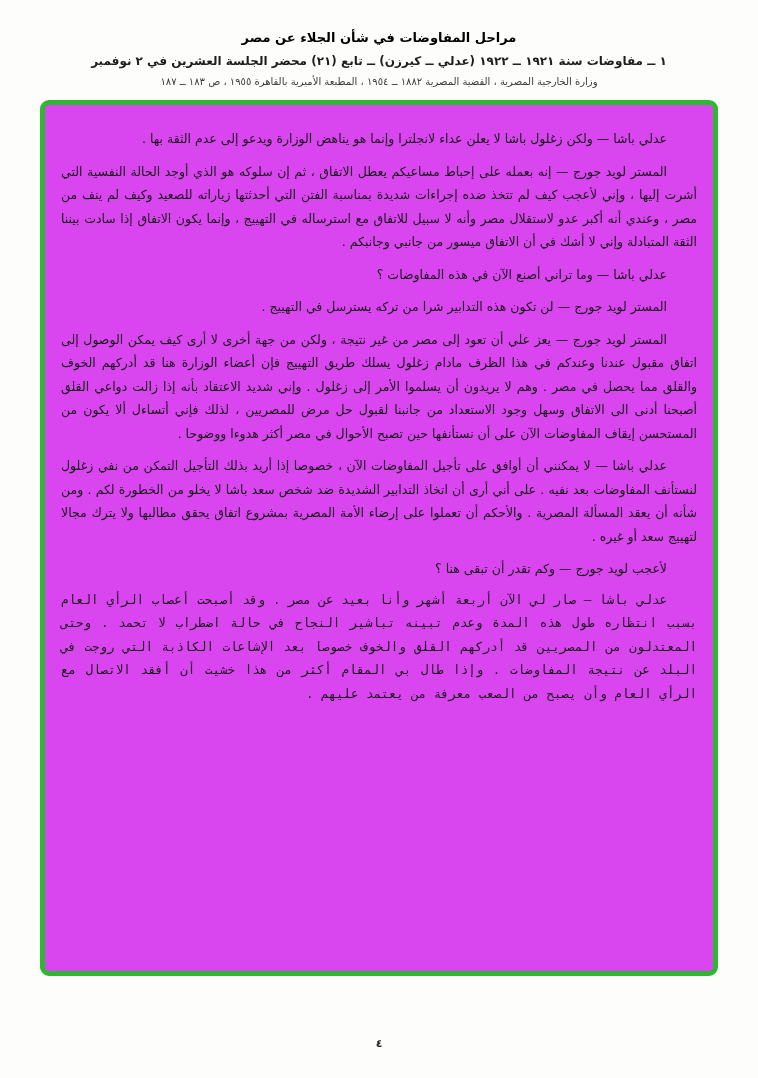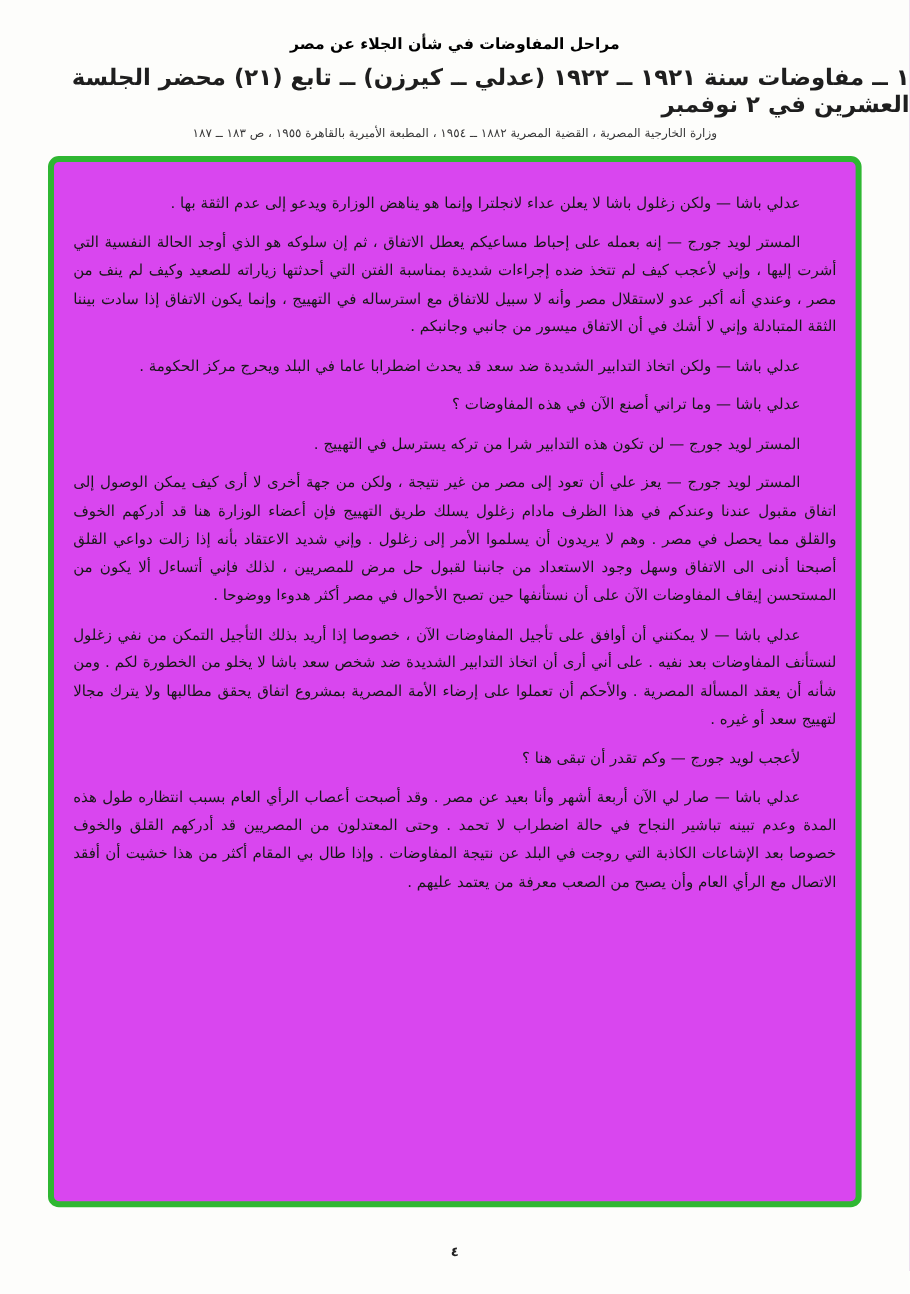--- a/index.html
+++ b/index.html
@@ -24,24 +24,23 @@
     direction: rtl;
   }
   .header .title {
     font-size: 13px;
     font-weight: bold;
     color: #000000;
     letter-spacing: 0.5px;
   }
   .header .subtitle {
     margin-top: 9px;
-    font-size: 19px;
+    font-size: 12px;
     font-weight: bold;
     color: #1e1e1e;
-    text-align: right;
   }
   .header .source {
     margin-top: 8px;
     font-size: 10px;
     color: #3a3a3a;
   }
   .frame {
     margin: 13px 40px 0 40px;
     border: 5px solid #2fb732;
     border-radius: 9px;
@@ -51,21 +50,21 @@
   }
   .body-text p {
     direction: rtl;
     text-align: justify;
     font-size: 12.5px;
     line-height: 1.88;
     color: #181818;
     text-indent: 30px;
     margin-bottom: 9px;
   }
-  .body-text p:last-child { margin-bottom: 0; }
+  .body-text p:last-child { margin-bottom: 0; font-family: Liberation Mono, monospace; }
   .page-number {
     position: absolute;
     bottom: 28px;
     left: 0;
     right: 0;
     text-align: center;
     font-size: 11px;
     font-weight: bold;
     color: #222;
   }
@@ -78,21 +77,20 @@
   <div class="header">
     <div class="title">مراحل المفاوضات في شأن الجلاء عن مصر</div>
     <div class="subtitle">١ ــ مفاوضات سنة ١٩٢١ ــ ١٩٢٢ (عدلي ــ كيرزن) ــ تابع (٢١) محضر الجلسة العشرين في ٢ نوفمبر</div>
     <div class="source">وزارة الخارجية المصرية ، القضية المصرية ١٨٨٢ ــ ١٩٥٤ ، المطبعة الأميرية بالقاهرة ١٩٥٥ ، ص ١٨٣ ــ ١٨٧</div>
   </div>
 
   <div class="frame">
     <div class="body-text">
       <p>عدلي باشا — ولكن زغلول باشا لا يعلن عداء لانجلترا وإنما هو يناهض الوزارة ويدعو إلى عدم الثقة بها .</p>
       <p>المستر لويد جورج — إنه بعمله على إحباط مساعيكم يعطل الاتفاق ، ثم إن سلوكه هو الذي أوجد الحالة النفسية التي أشرت إليها ، وإني لأعجب كيف لم تتخذ ضده إجراءات شديدة بمناسبة الفتن التي أحدثتها زياراته للصعيد وكيف لم ينف من مصر ، وعندي أنه أكبر عدو لاستقلال مصر وأنه لا سبيل للاتفاق مع استرساله في التهييج ، وإنما يكون الاتفاق إذا سادت بيننا الثقة المتبادلة وإني لا أشك في أن الاتفاق ميسور من جانبي وجانبكم .</p>
-      <p>عدلي باشا — ولكن اتخاذ التدابير الشديدة ضد سعد قد يحدث اضطرابا عاما في البلد ويحرج مركز الحكومة .</p>
       <p>عدلي باشا — وما تراني أصنع الآن في هذه المفاوضات ؟</p>
       <p>المستر لويد جورج — لن تكون هذه التدابير شرا من تركه يسترسل في التهييج .</p>
       <p>المستر لويد جورج — يعز علي أن تعود إلى مصر من غير نتيجة ، ولكن من جهة أخرى لا أرى كيف يمكن الوصول إلى اتفاق مقبول عندنا وعندكم في هذا الظرف مادام زغلول يسلك طريق التهييج فإن أعضاء الوزارة هنا قد أدركهم الخوف والقلق مما يحصل في مصر . وهم لا يريدون أن يسلموا الأمر إلى زغلول . وإني شديد الاعتقاد بأنه إذا زالت دواعي القلق أصبحنا أدنى الى الاتفاق وسهل وجود الاستعداد من جانبنا لقبول حل مرض للمصريين ، لذلك فإني أتساءل ألا يكون من المستحسن إيقاف المفاوضات الآن على أن نستأنفها حين تصبح الأحوال في مصر أكثر هدوءا ووضوحا .</p>
       <p>عدلي باشا — لا يمكنني أن أوافق على تأجيل المفاوضات الآن ، خصوصا إذا أريد بذلك التأجيل التمكن من نفي زغلول لنستأنف المفاوضات بعد نفيه . على أني أرى أن اتخاذ التدابير الشديدة ضد شخص سعد باشا لا يخلو من الخطورة لكم . ومن شأنه أن يعقد المسألة المصرية . والأحكم أن تعملوا على إرضاء الأمة المصرية بمشروع اتفاق يحقق مطالبها ولا يترك مجالا لتهييج سعد أو غيره .</p>
       <p>لأعجب لويد جورج — وكم تقدر أن تبقى هنا ؟</p>
       <p>عدلي باشا — صار لي الآن أربعة أشهر وأنا بعيد عن مصر . وقد أصبحت أعصاب الرأي العام بسبب انتظاره طول هذه المدة وعدم تبينه تباشير النجاح في حالة اضطراب لا تحمد . وحتى المعتدلون من المصريين قد أدركهم القلق والخوف خصوصا بعد الإشاعات الكاذبة التي روجت في البلد عن نتيجة المفاوضات . وإذا طال بي المقام أكثر من هذا خشيت أن أفقد الاتصال مع الرأي العام وأن يصبح من الصعب معرفة من يعتمد عليهم .</p>
     </div>
   </div>
 
   <div class="page-number">٤</div>

